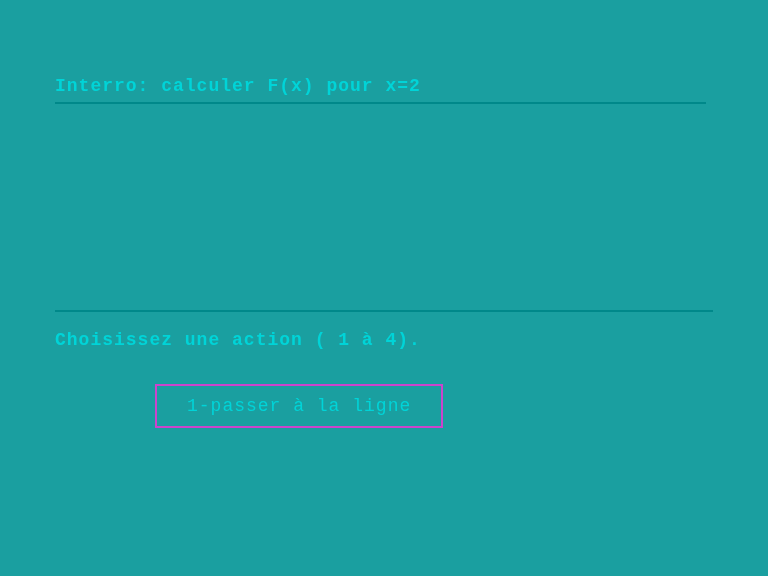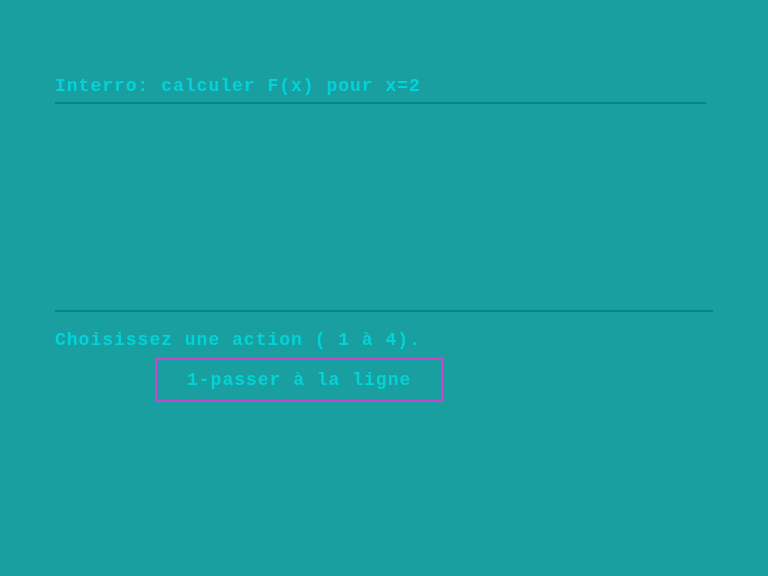--- a/index.html
+++ b/index.html
@@ -70,34 +70,34 @@
       top: 330px;
       left: 55px;
       right: 55px;
     }
 
     .prompt-line {
       color: #00d4d8;
       font-size: 18px;
       font-weight: bold;
       letter-spacing: 1px;
-      margin-bottom: 8px;
+      margin-bottom: 34px;
     }
 
     .action-box {
       display: inline-block;
       border: 2px solid #cc44cc;
       padding: 10px 30px;
       margin-left: 100px;
     }
 
     .action-text {
       color: #00d4d8;
       font-size: 18px;
-      font-weight: bold;
+      font-weight: normal;
       letter-spacing: 1px;
     }
 
     sup {
       font-size: 11px;
       vertical-align: super;
       line-height: 0;
     }
   </style>
 </head>

